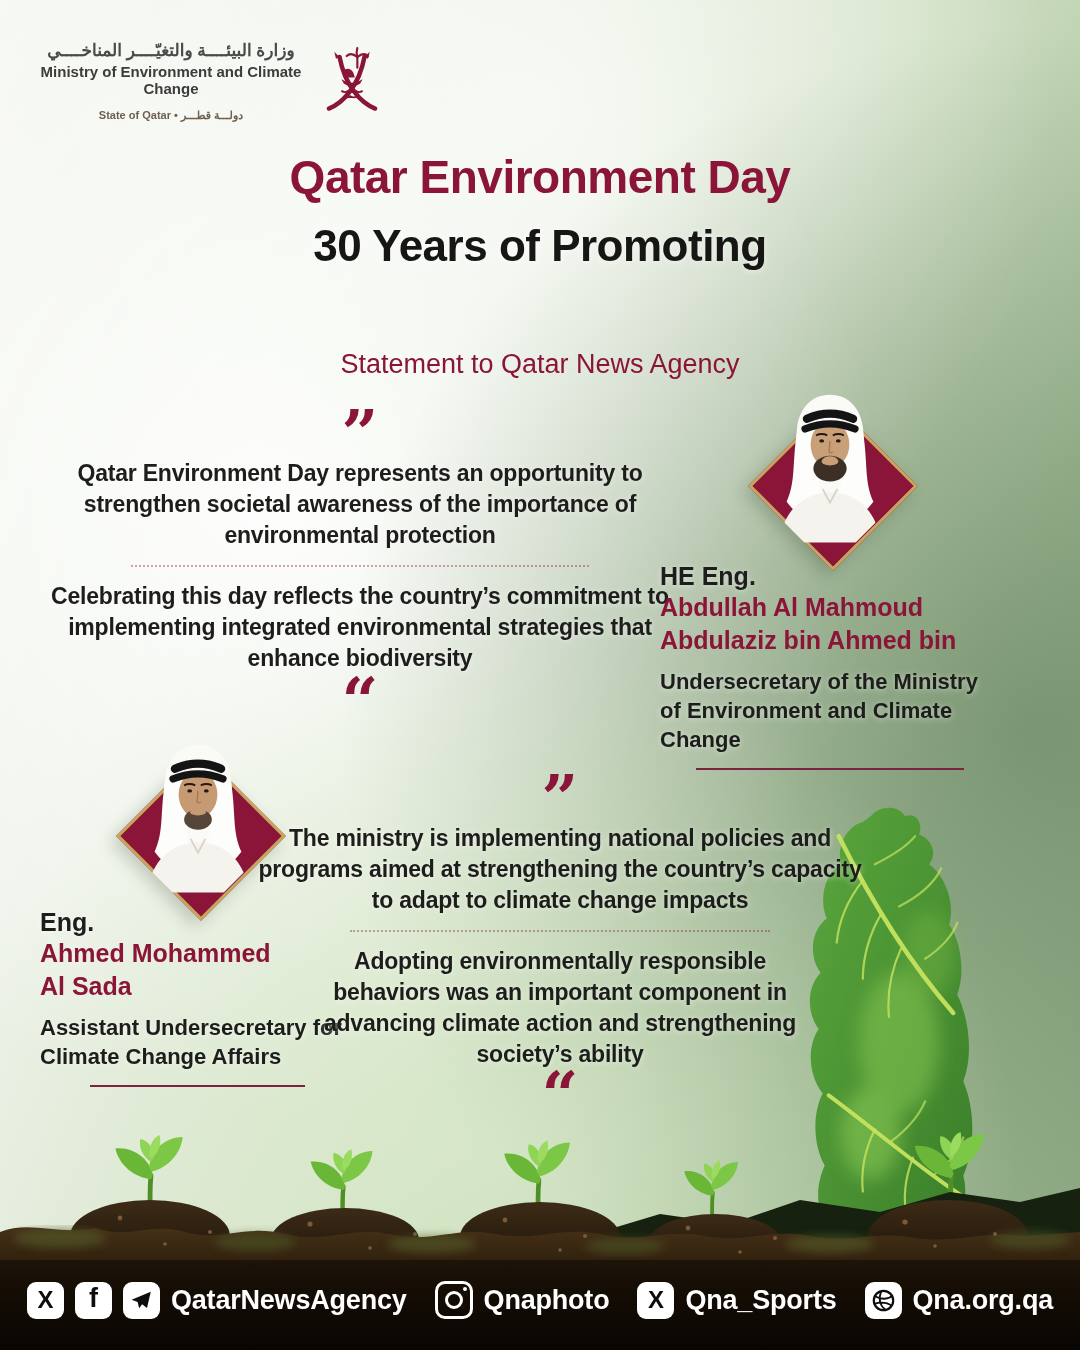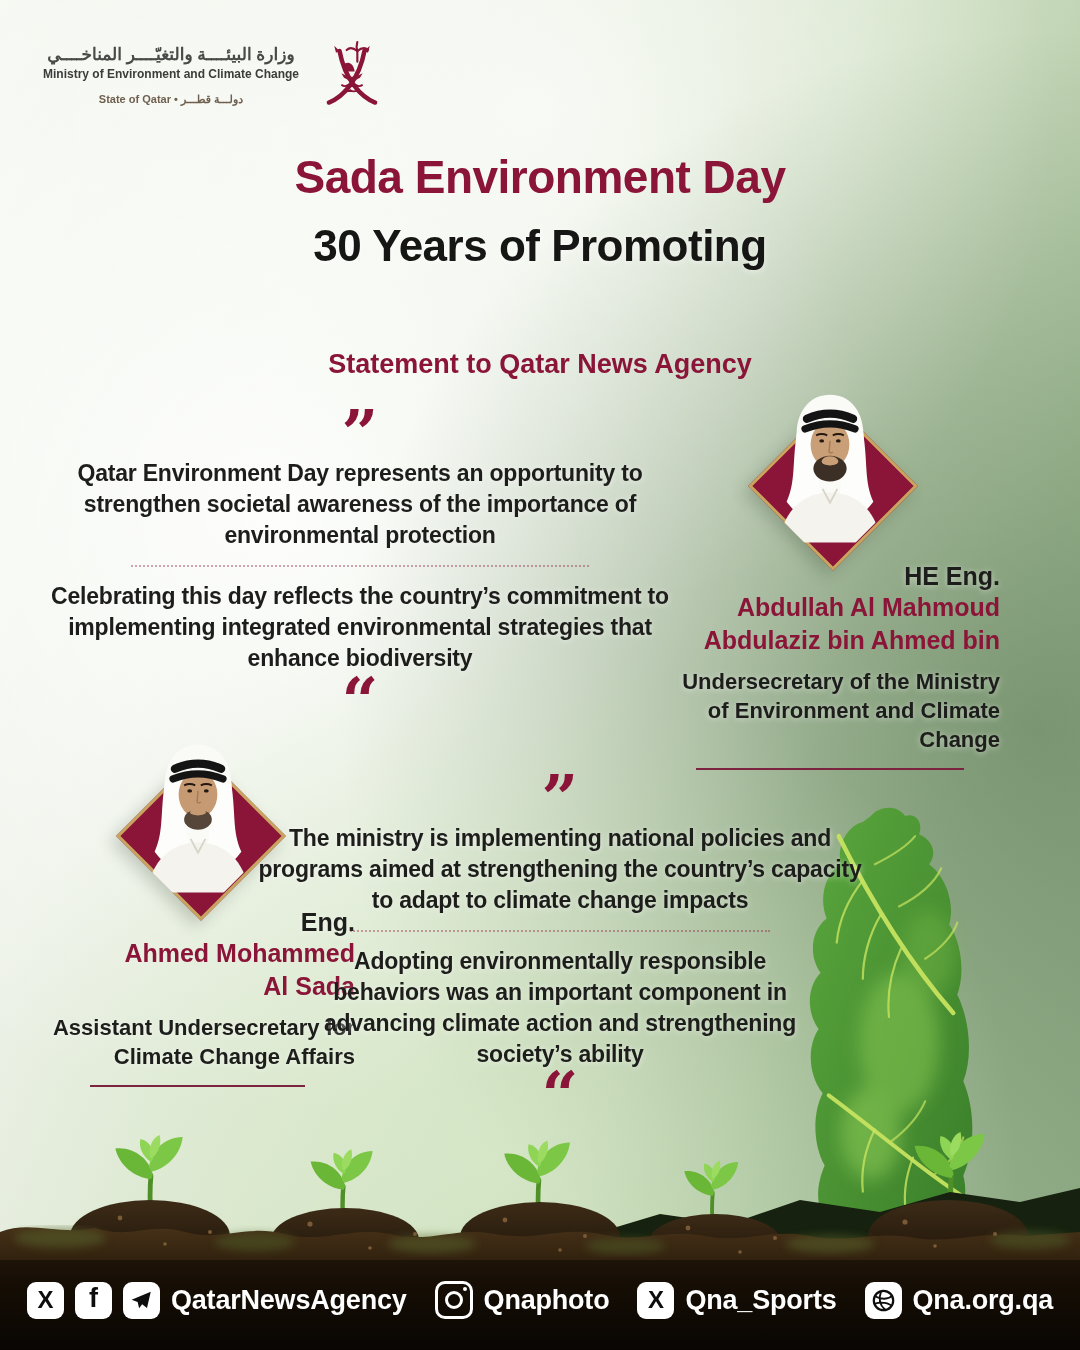--- a/index.html
+++ b/index.html
@@ -16,34 +16,34 @@
     background:radial-gradient(circle at 50% 8%,rgba(250,252,248,.85) 0%,rgba(250,252,248,0) 38%);}
   .bg-shade-right{position:absolute;inset:0;
     background:radial-gradient(circle at 96% 54%,rgba(84,112,80,.55) 0%,rgba(84,112,80,0) 55%);}
   .bg-bottom-light{position:absolute;inset:0;
     background:radial-gradient(circle at 46% 86%,rgba(222,238,206,.65) 0%,rgba(222,238,206,0) 40%);}
 
   
   .ministry{position:absolute;left:28px;top:40px;display:flex;align-items:center;gap:6px;}
   .ministry-text{width:286px;text-align:center;}
   .ministry-ar{font-size:17px;color:#4a4a48;font-weight:700;}
-  .ministry-en{font-size:12px;color:#3c3c3a;font-weight:700;margin-top:2px;}
+  .ministry-en{font-size:15px;color:#3c3c3a;font-weight:700;margin-top:2px;}
   .ministry-state{font-size:11px;color:#6e5f4e;font-weight:700;margin-top:12px;}
   .qna{position:absolute;left:928px;top:32px;width:136px;text-align:center;}
   .qna-ar{font-size:13.5px;color:#8A1538;font-weight:700;margin-top:2px;}
   .qna-en{font-size:10.5px;color:#8A1538;font-weight:700;letter-spacing:.6px;margin-top:2px;}
 
   
   .title-main{position:absolute;left:0;width:1080px;top:150px;text-align:center;
     font-size:46px;font-weight:800;color:#8A1538;letter-spacing:-.5px;}
   .title-sub{position:absolute;left:0;width:1080px;top:215px;text-align:center;
     font-size:44px;font-weight:800;color:#161614;line-height:62px;letter-spacing:-.5px;
     text-shadow:0 1px 7px rgba(255,255,255,.65);}
   .title-statement{position:absolute;left:0;width:1080px;top:349px;text-align:center;
-    font-size:27px;font-weight:700;color:#8A1538;}
+    font-size:27px;font-weight:400;color:#8A1538;}
 
   
   .quote{position:absolute;text-align:center;color:#1d1d1b;}
   .qmark{font-size:64px;line-height:30px;height:34px;color:#8A1538;font-weight:800;font-family:"DejaVu Serif",serif;}
   .qtext{font-size:23px;font-weight:700;line-height:31px;letter-spacing:-.2px;
     text-shadow:0 1px 6px rgba(255,255,255,.55);}
   .qdivider{border-top:2px dotted rgba(138,21,56,.38);height:0;margin:14px auto;}
   #quote1{left:35px;top:418px;width:650px;}
   #quote1 .p1{max-width:612px;margin:6px auto 0;}
   #quote1 .qdivider{width:458px;}
@@ -54,21 +54,21 @@
   #quote2 .p2{max-width:508px;margin:0 auto;}
   .qmark-bottom{margin-top:10px;}
 
   
   .photo{position:absolute;width:160px;height:190px;}
   .diamond{position:absolute;left:23px;top:43px;width:114px;height:114px;
     transform:rotate(45deg);background:#8A1538;border:3px solid #C9A45F;
     box-shadow:0 8px 16px rgba(30,50,30,.22);}
   .portrait{position:absolute;left:20px;top:2px;width:120px;height:158px;
     clip-path:polygon(-21% -6%,121% -6%,121% 62%,50% 116%,-21% 62%);}
-  .person-text{position:absolute;text-align:right;}
+  .person-text{position:absolute;text-align:left;}
   .p-honorific{font-size:25px;font-weight:800;color:#1d1d1b;text-shadow:0 1px 6px rgba(255,255,255,.5);}
   .p-name{font-size:25px;font-weight:800;color:#8A1538;line-height:33px;}
   .p-title{font-size:22px;font-weight:700;color:#1d1d1b;line-height:29px;margin-top:10px;
     text-shadow:0 1px 6px rgba(255,255,255,.5);}
   .p-rule{height:2px;background:#7c2340;margin:14px auto 0;}
   #person1-text{left:660px;top:562px;width:340px;}
   #person1-text .p-rule{width:268px;}
   #person2-text{left:40px;top:908px;width:315px;}
   #person2-text .p-rule{width:215px;}
 
@@ -157,21 +157,21 @@
         <path d="M42 12 C40 6 42 3 42 2"></path>
       </g>
       <g stroke="#8A1538" fill="none" stroke-width="2">
         <path d="M24 50 q4 3 8 0 q4 3 8 0 q4 3 8 0"></path>
         <path d="M26 56 q4 3 8 0 q4 3 8 0"></path>
       </g>
     </svg>
   </div>
 
 
-  <div class="title-main">Sada Environment Day</div>
+  <div class="title-main">Qatar Environment Day</div>
   <div class="title-sub">
     <div>30 Years of Promoting</div>
   </div>
   <div class="title-statement">Statement to Qatar News Agency</div>
 
   <div class="quote" id="quote1">
     <div class="qmark">”</div>
     <div class="qtext p1">Qatar Environment Day represents an opportunity to strengthen societal awareness of the importance of environmental protection</div>
     <div class="qdivider"></div>
     <div class="qtext p2">Celebrating this day reflects the country’s commitment to implementing integrated environmental strategies that enhance biodiversity</div>

